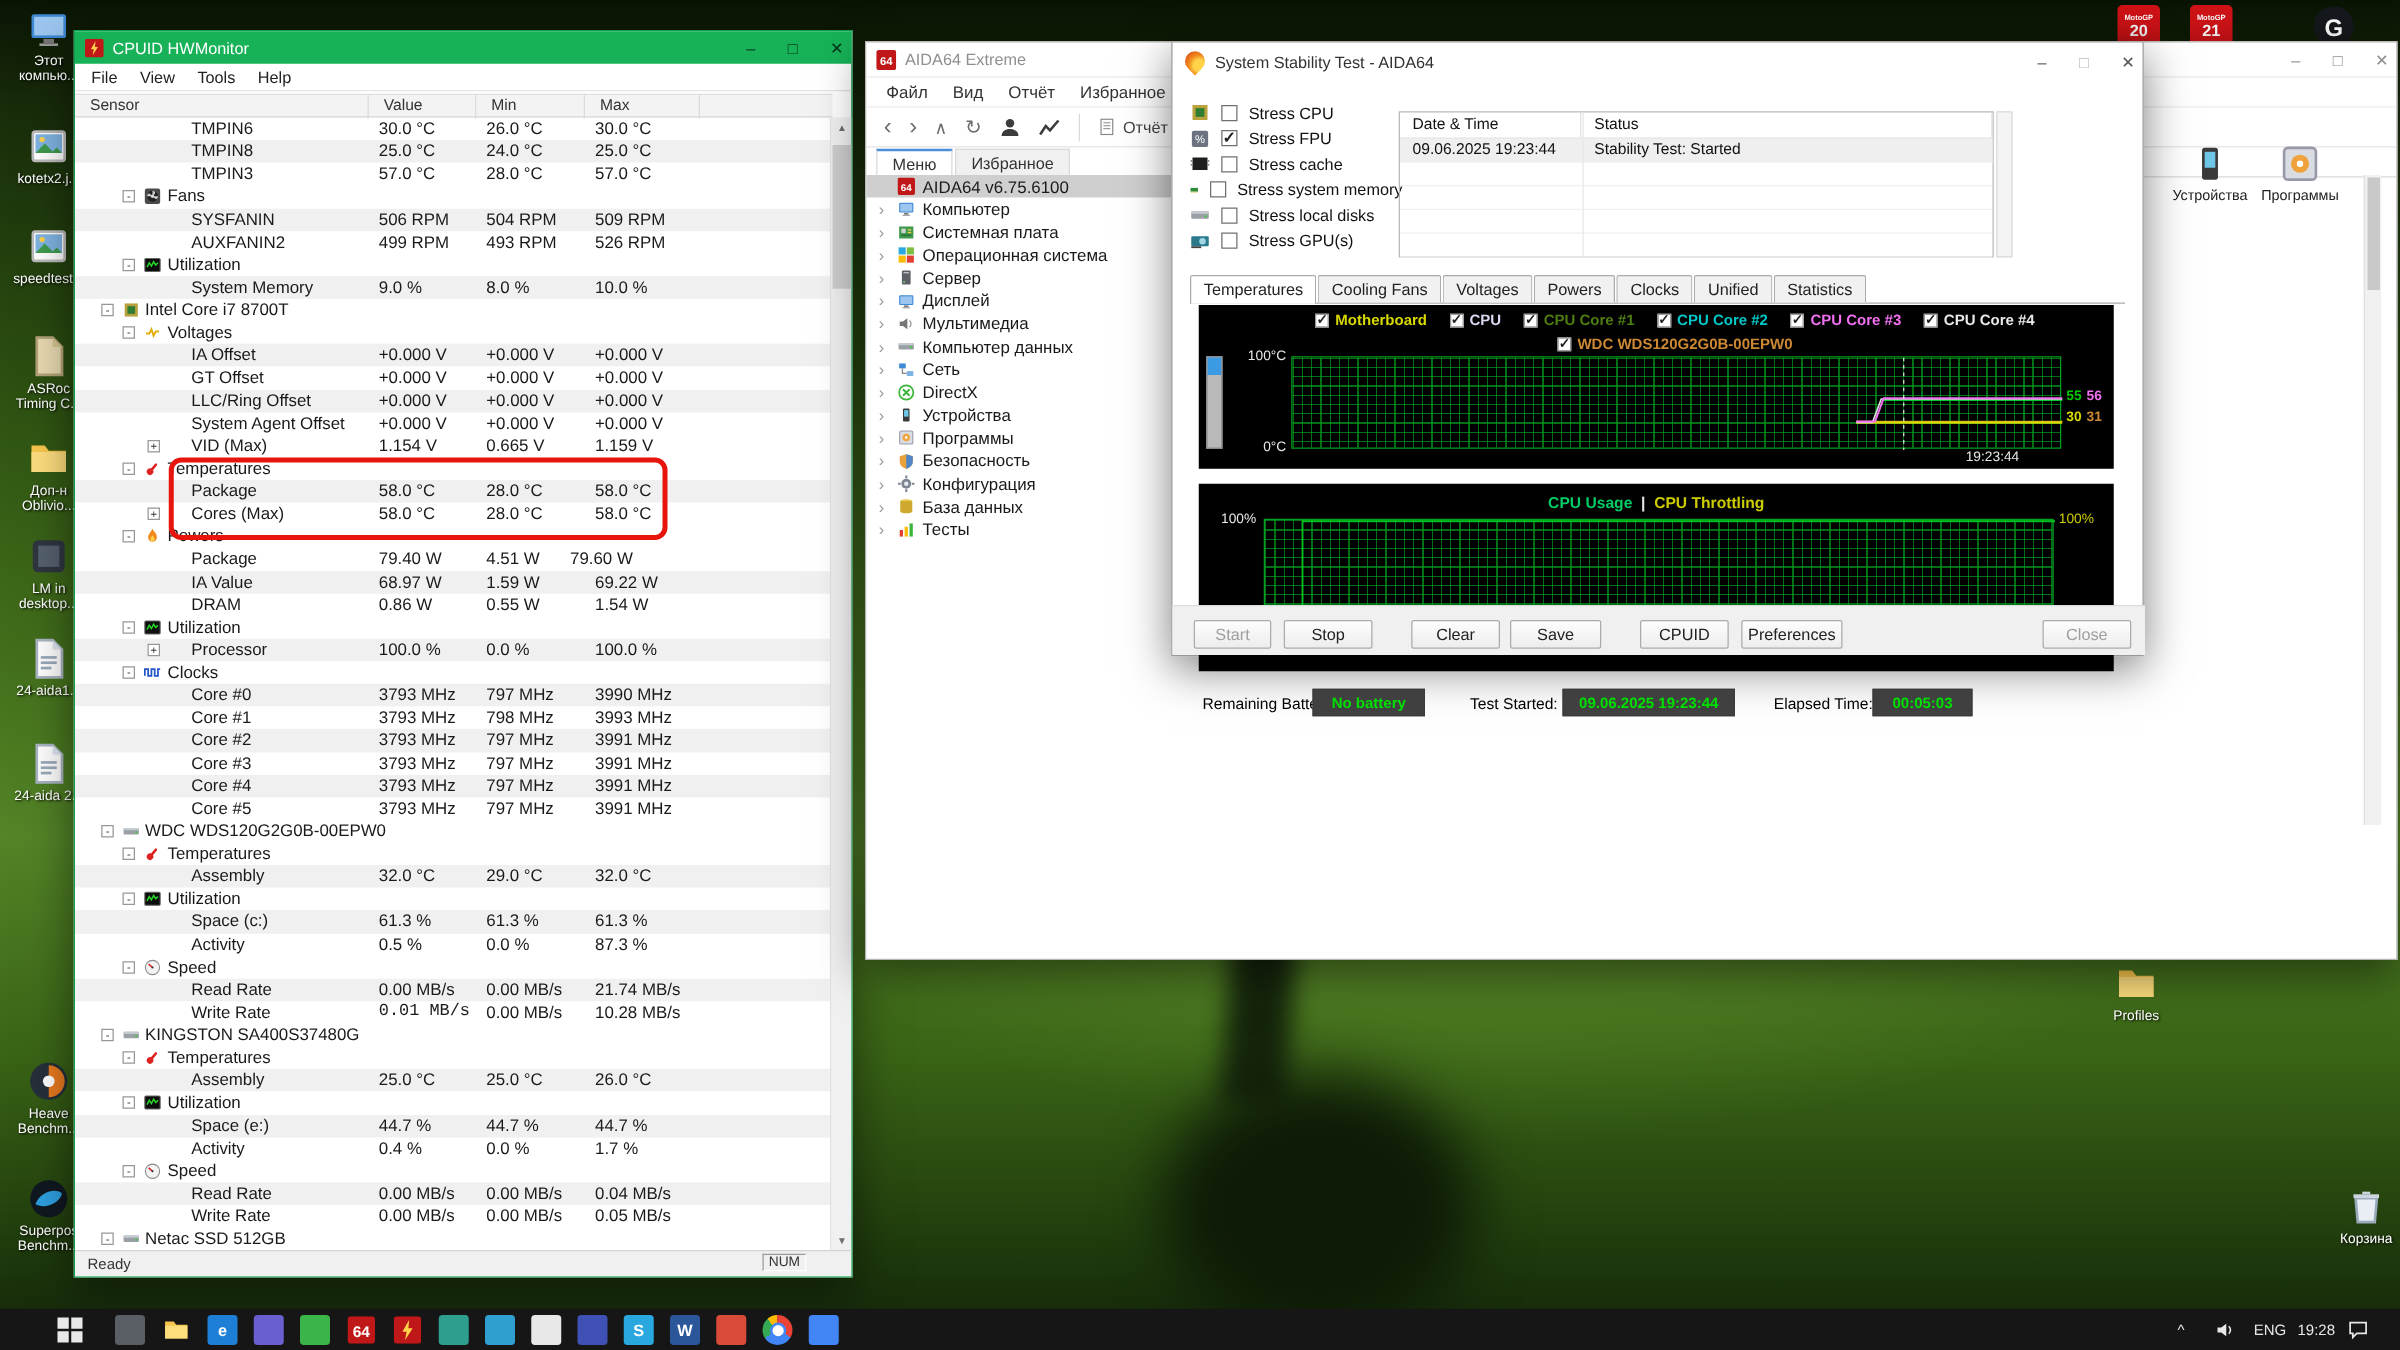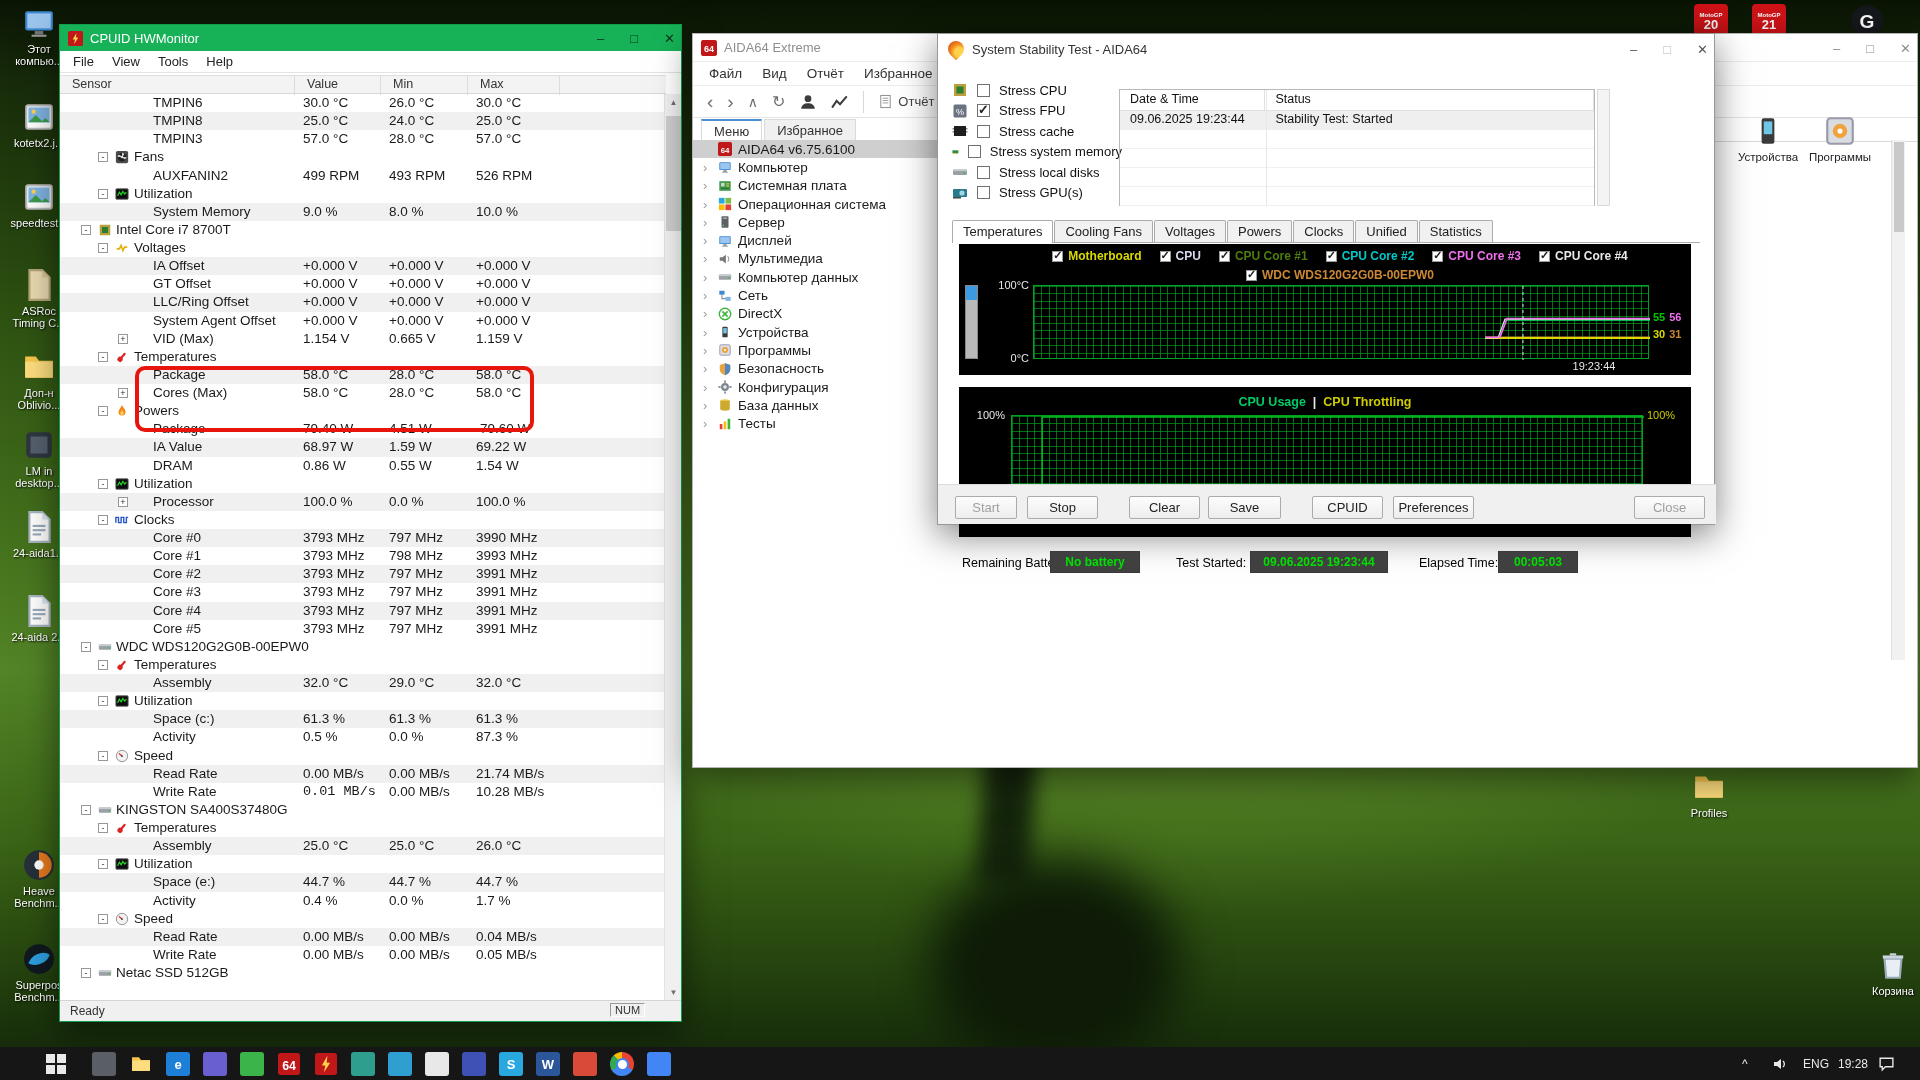--- a/index.html
+++ b/index.html
@@ -334,20 +334,26 @@
               <rect x="1" y="1" width="14" height="14" rx="2" fill="#4a4a4a"></rect>
               <circle cx="8" cy="8" r="5" fill="#222"></circle>
               <path d="M8 3c2 0 3 1.5 2.2 2.6L8 8Z" fill="#ccc"></path>
               <path d="M13 8c0 2-1.5 3-2.6 2.2L8 8Z" fill="#ccc"></path>
               <path d="M3 8c0-2 1.5-3 2.6-2.2L8 8Z" fill="#ccc"></path>
               <circle cx="8" cy="8" r="1.5" fill="#ddd"></circle>
             </svg>
           </span>
           <span class="lab" style="left: 74px;">Fans</span>
         </div>
+        <div class="hrow sh">
+          <span class="lab" style="left: 93px;">SYSFANIN</span>
+          <span class="lab" style="left: 243px;">506 RPM</span>
+          <span class="lab" style="left: 329px;">504 RPM</span>
+          <span class="lab" style="left: 416px;">509 RPM</span>
+        </div>
         <div class="hrow">
           <span class="lab" style="left: 93px;">AUXFANIN2</span>
           <span class="lab" style="left: 243px;">499 RPM</span>
           <span class="lab" style="left: 329px;">493 RPM</span>
           <span class="lab" style="left: 416px;">526 RPM</span>
         </div>
         <div class="hrow">
           <span class="exp" style="left: 38px;">-</span>
           <span class="ic tico" style="height: 14px; width: 14px; left: 55px;">
             <svg viewBox="0 0 16 16">
@@ -445,21 +451,21 @@
               <path d="M8 1C9 4 12 5 12 9a4 4 0 0 1-8 0C4 6 7 4 8 1Z" fill="#f08a1d"></path>
               <path d="M8 7c.6 1.4 2 2 2 3.6A2 2 0 0 1 6 10.6C6 9 7.4 8.4 8 7Z" fill="#ffd24a"></path>
             </svg>
           </span>
           <span class="lab" style="left: 74px;">Powers</span>
         </div>
         <div class="hrow">
           <span class="lab" style="left: 93px;">Package</span>
           <span class="lab" style="left: 243px;">79.40 W</span>
           <span class="lab" style="left: 329px;">4.51 W</span>
-          <span class="lab" style="left: 420px;">79.60 W</span>
+          <span class="lab" style="left: 396px;">79.60 W</span>
         </div>
         <div class="hrow sh">
           <span class="lab" style="left: 93px;">IA Value</span>
           <span class="lab" style="left: 243px;">68.97 W</span>
           <span class="lab" style="left: 329px;">1.59 W</span>
           <span class="lab" style="left: 416px;">69.22 W</span>
         </div>
         <div class="hrow">
           <span class="lab" style="left: 93px;">DRAM</span>
           <span class="lab" style="left: 243px;">0.86 W</span>

